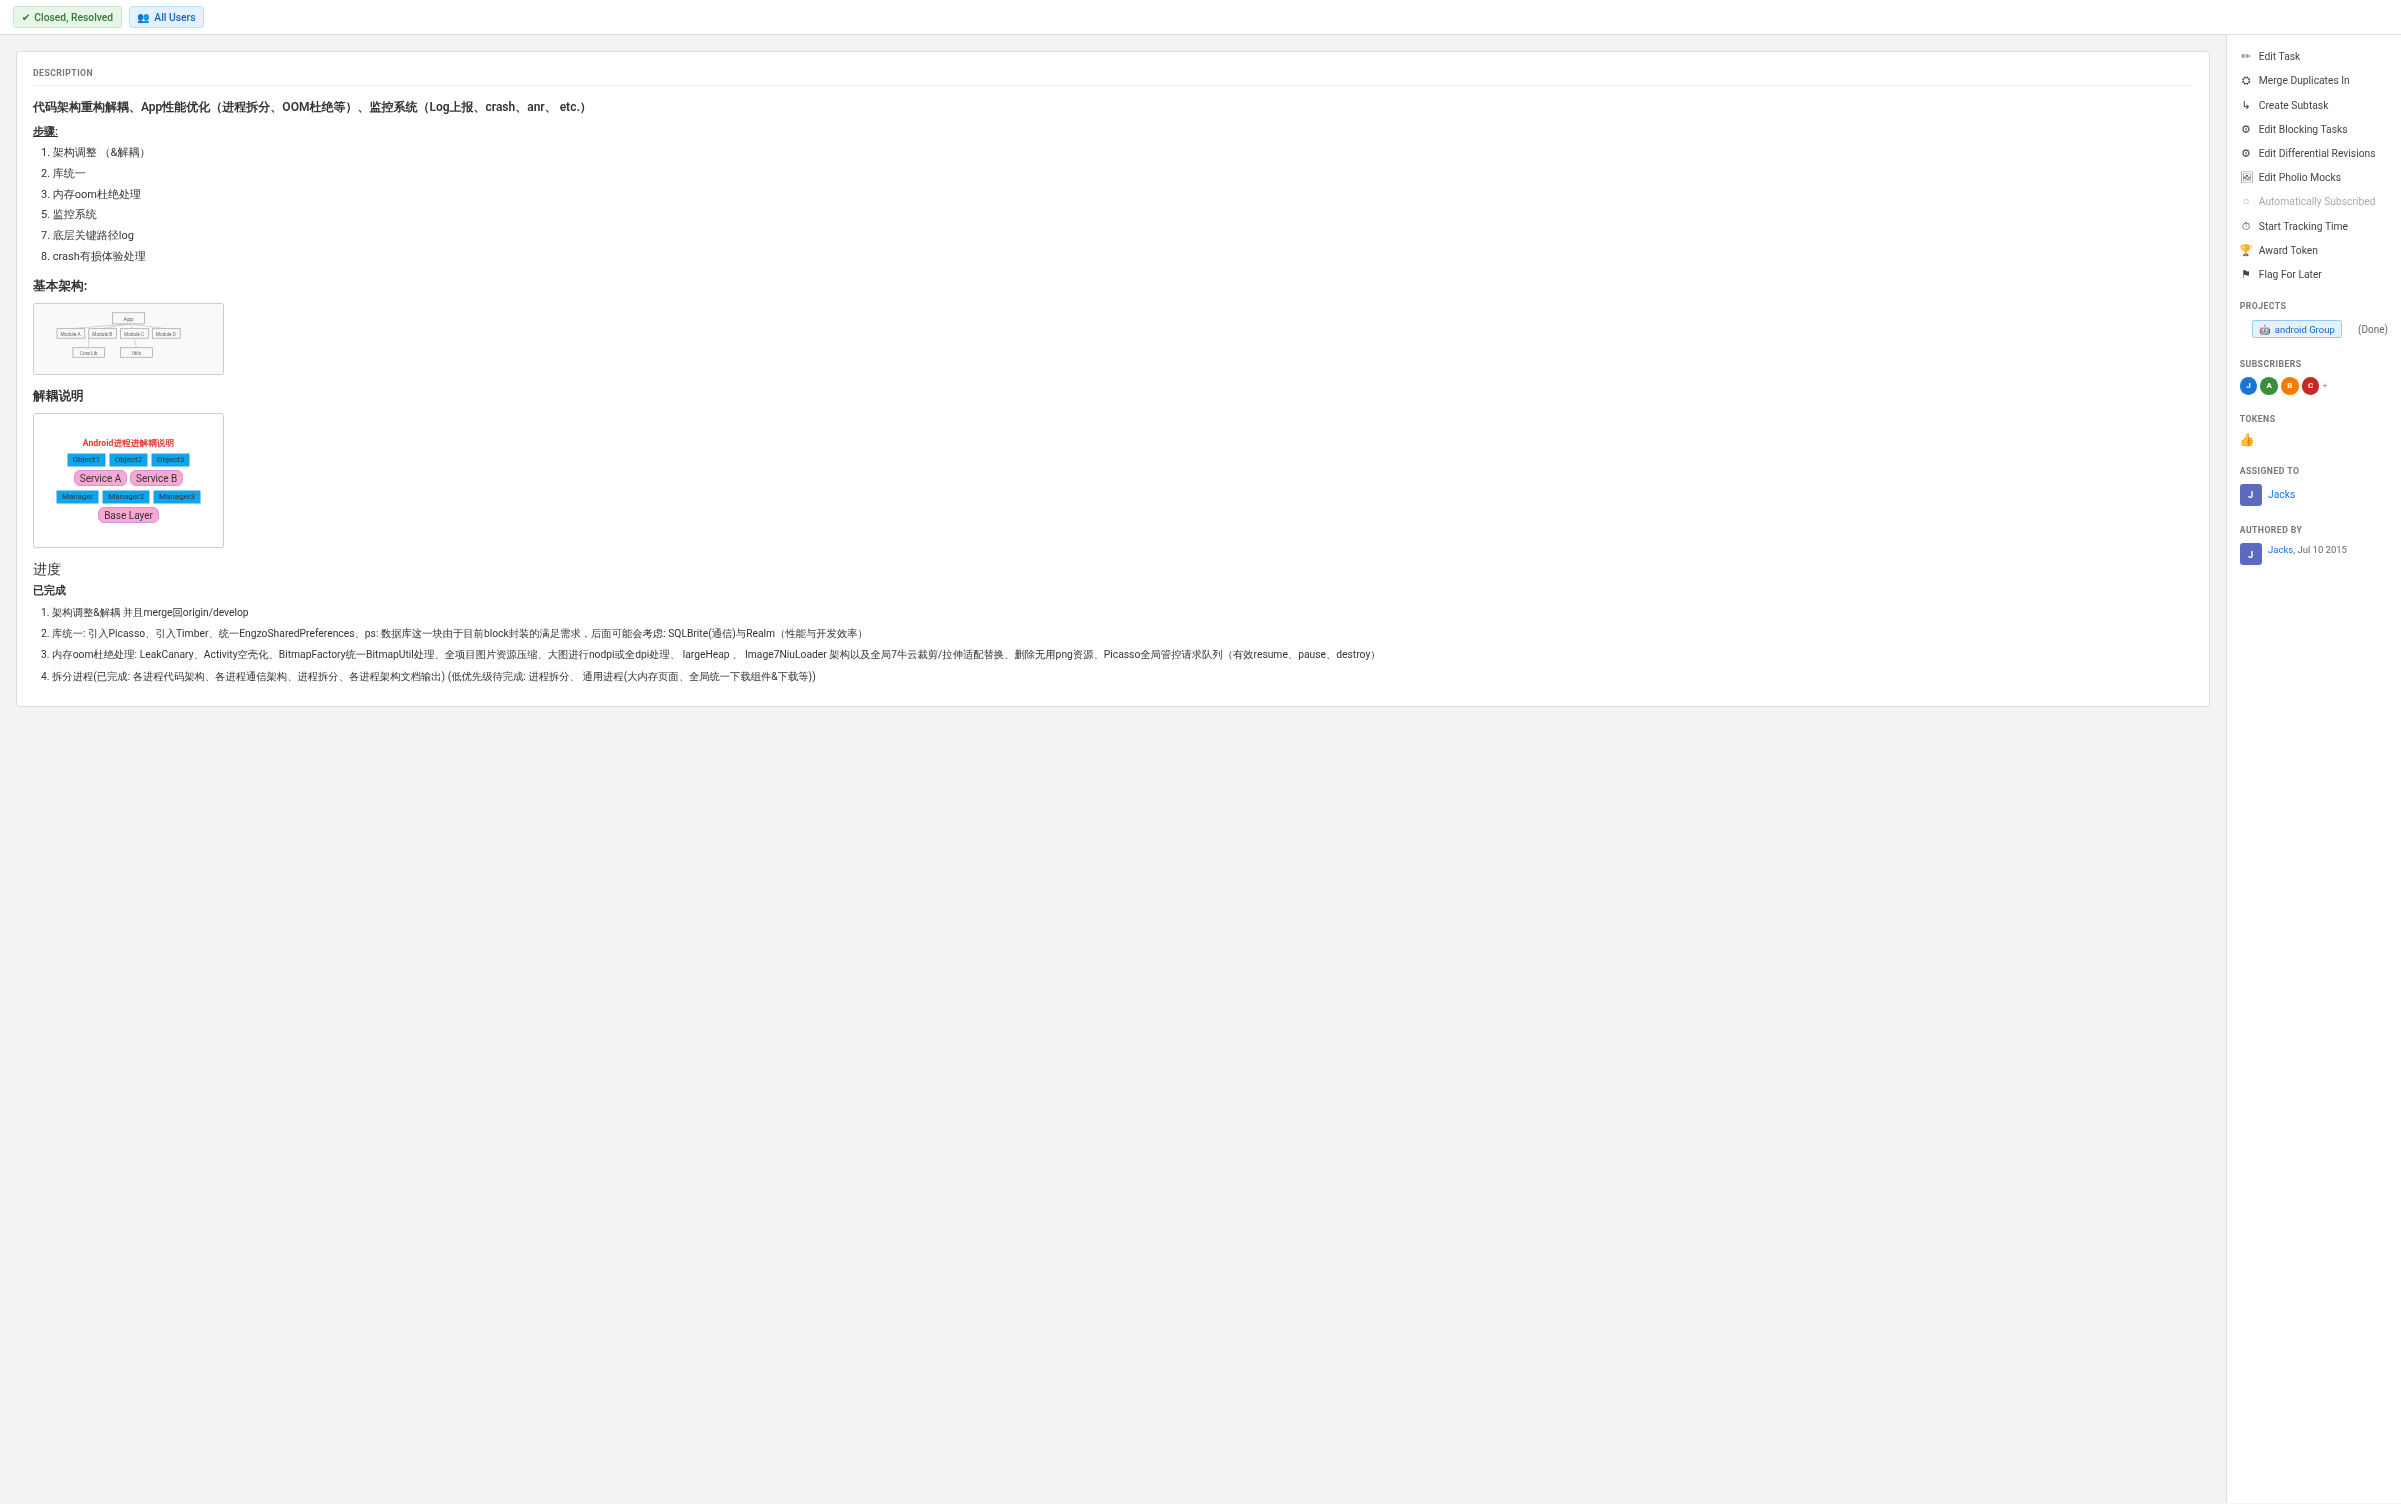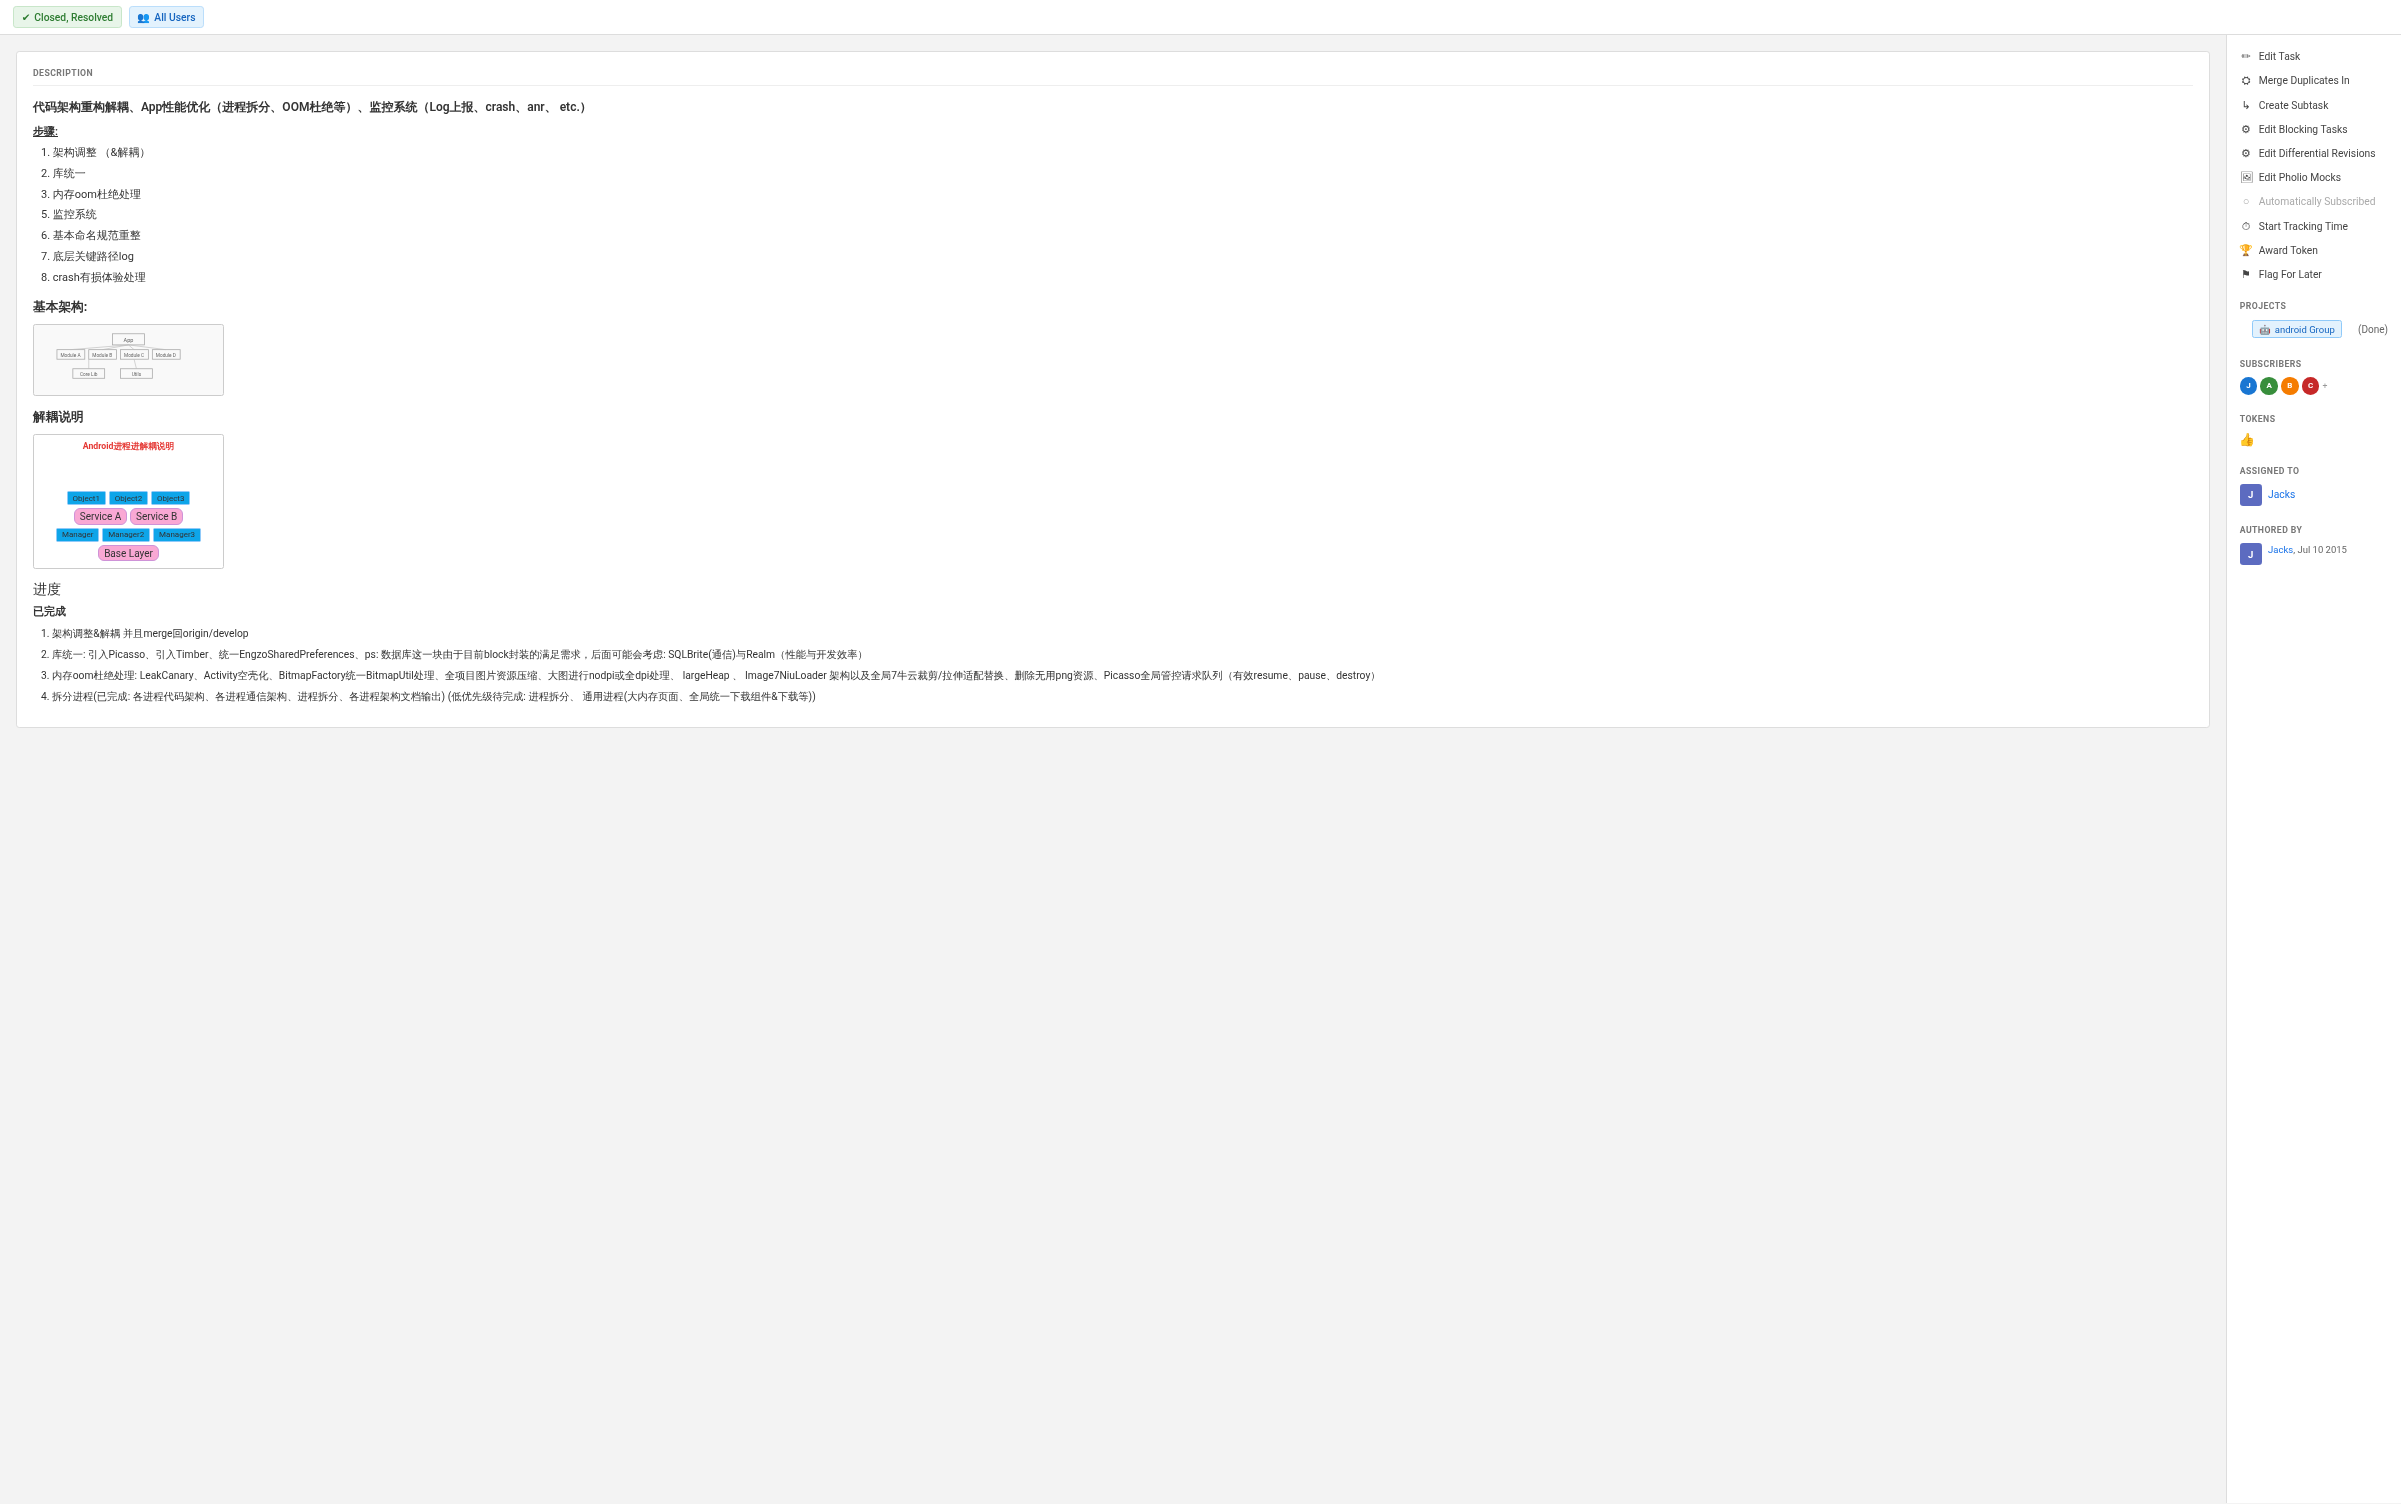--- a/index.html
+++ b/index.html
@@ -111,21 +111,21 @@
       margin-bottom: 12.7px;
       border-radius: 2.4px;
       overflow: hidden;
     }
     .decode-inner {
       width: 100%;
       height: 100%;
       display: flex;
       flex-direction: column;
       align-items: center;
-      justify-content: space-between;
+      justify-content: center;
       padding: 6.4px;
     }
     .decode-title {
       color: #e53935;
       font-size: 8.7px;
       font-weight: bold;
       margin-bottom: 3.2px;
     }
     .decode-boxes {
       display: flex;
@@ -300,21 +300,20 @@
       <div class="section-title">DESCRIPTION</div>
 
       <div class="description-text">代码架构重构解耦、App性能优化（进程拆分、OOM杜绝等）、监控系统（Log上报、crash、anr、 etc.）</div>
 
       <div class="steps-label">步骤:</div>
       <ul class="steps-list">
         <li>1. 架构调整 （&amp;解耦）</li>
         <li>2. 库统一</li>
         <li>3. 内存oom杜绝处理</li>
         <li>5. 监控系统</li>
-        <li>6. 基本命名规范重整</li>
         <li>7. 底层关键路径log</li>
         <li>8. crash有损体验处理</li>
       </ul>
 
       <div class="sub-heading">基本架构:</div>
 
       <div class="arch-img-placeholder">
         <svg class="arch-svg" viewBox="0 0 200 70" xmlns="http://www.w3.org/2000/svg" style="font-size:14px">
 
           <rect x="80" y="2" width="40" height="14" fill="none" stroke="#aaa" stroke-width="1"></rect>

